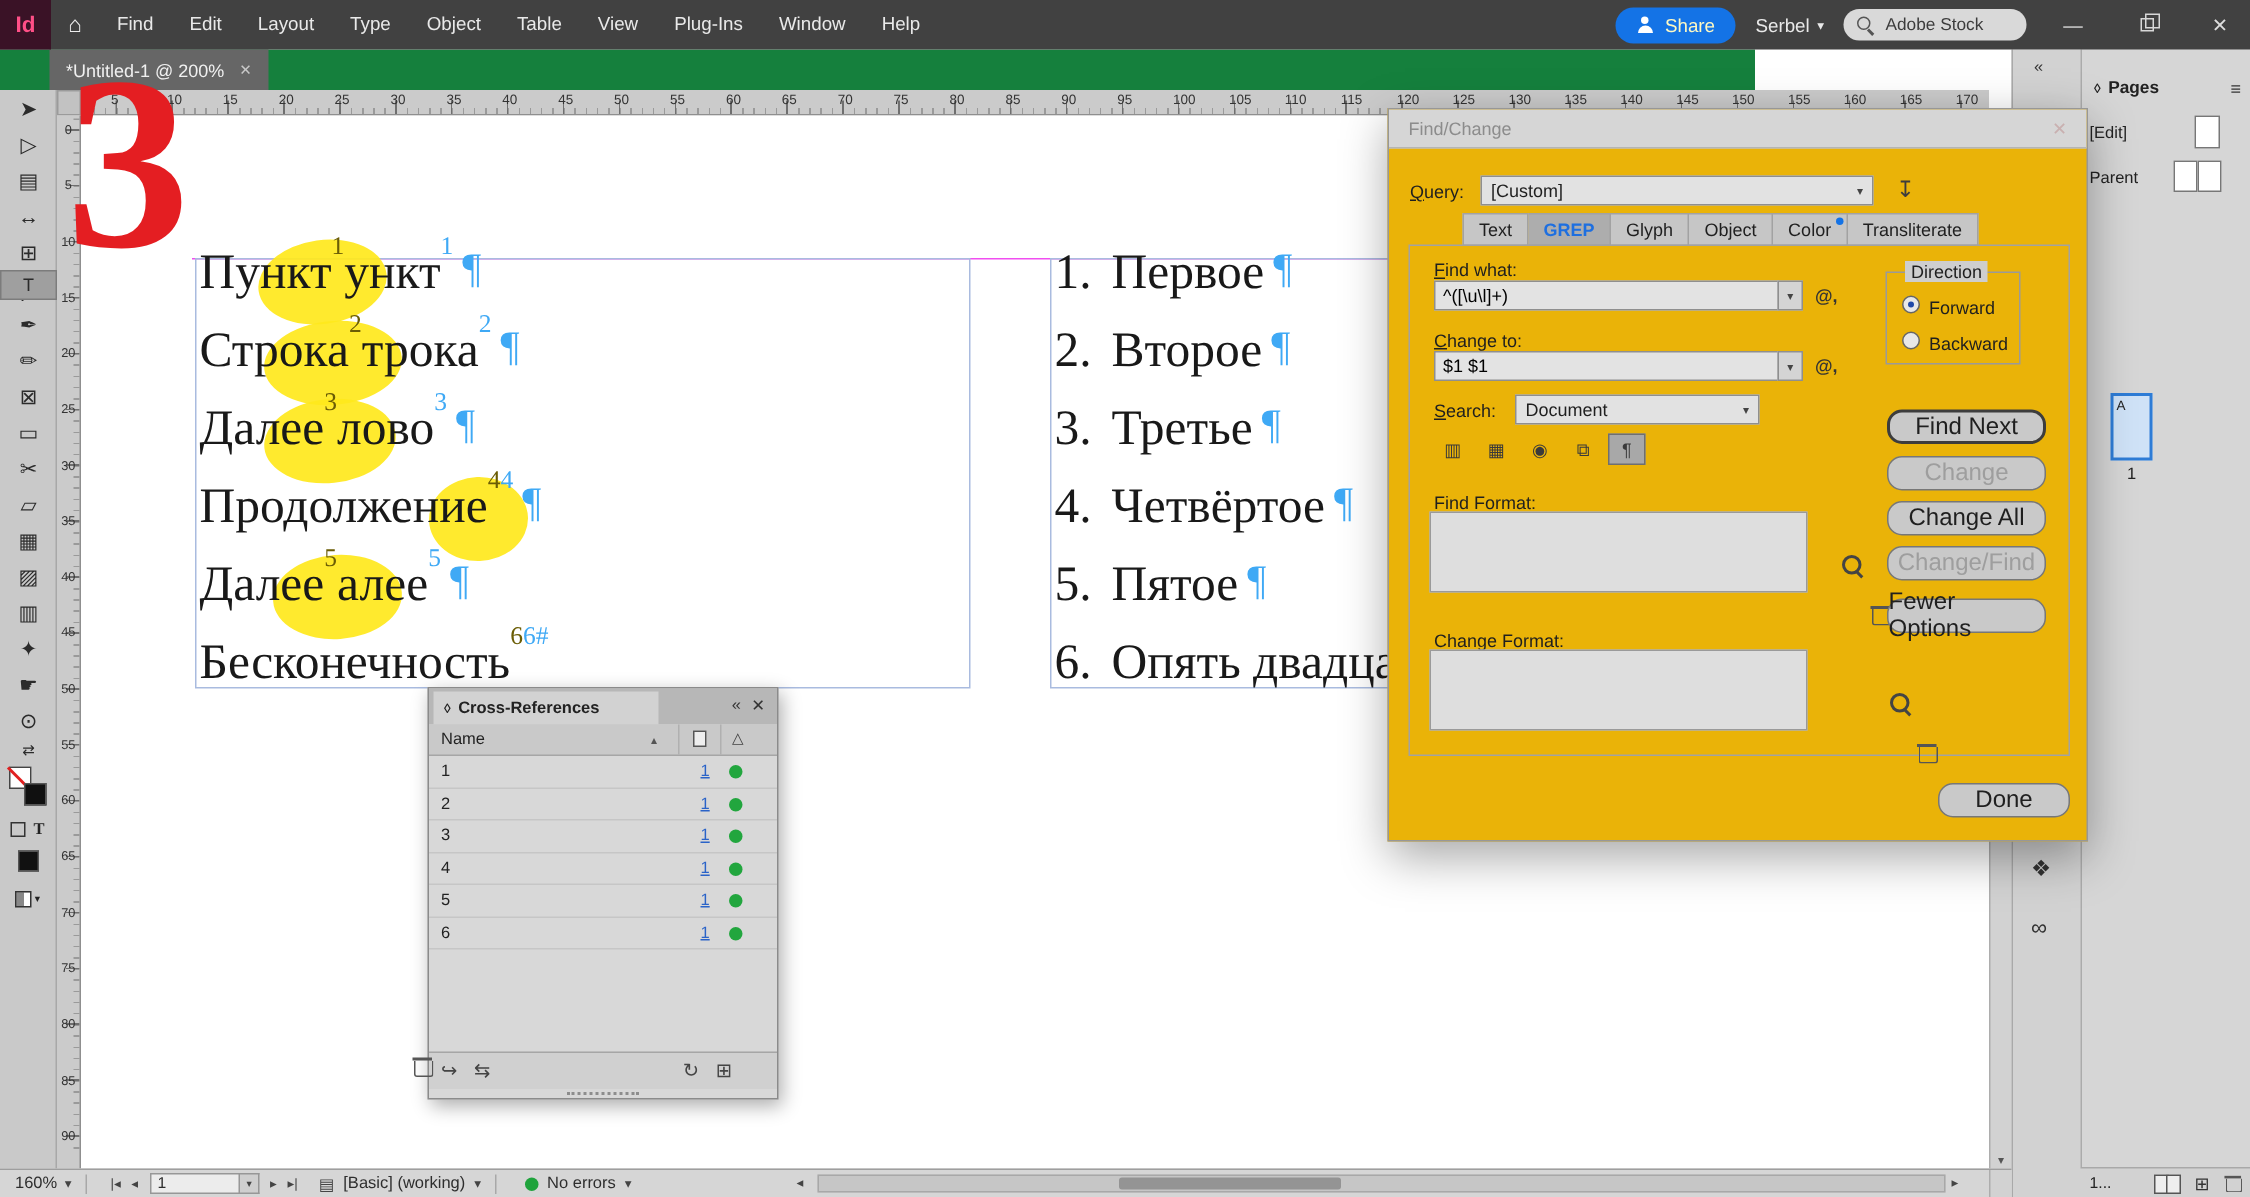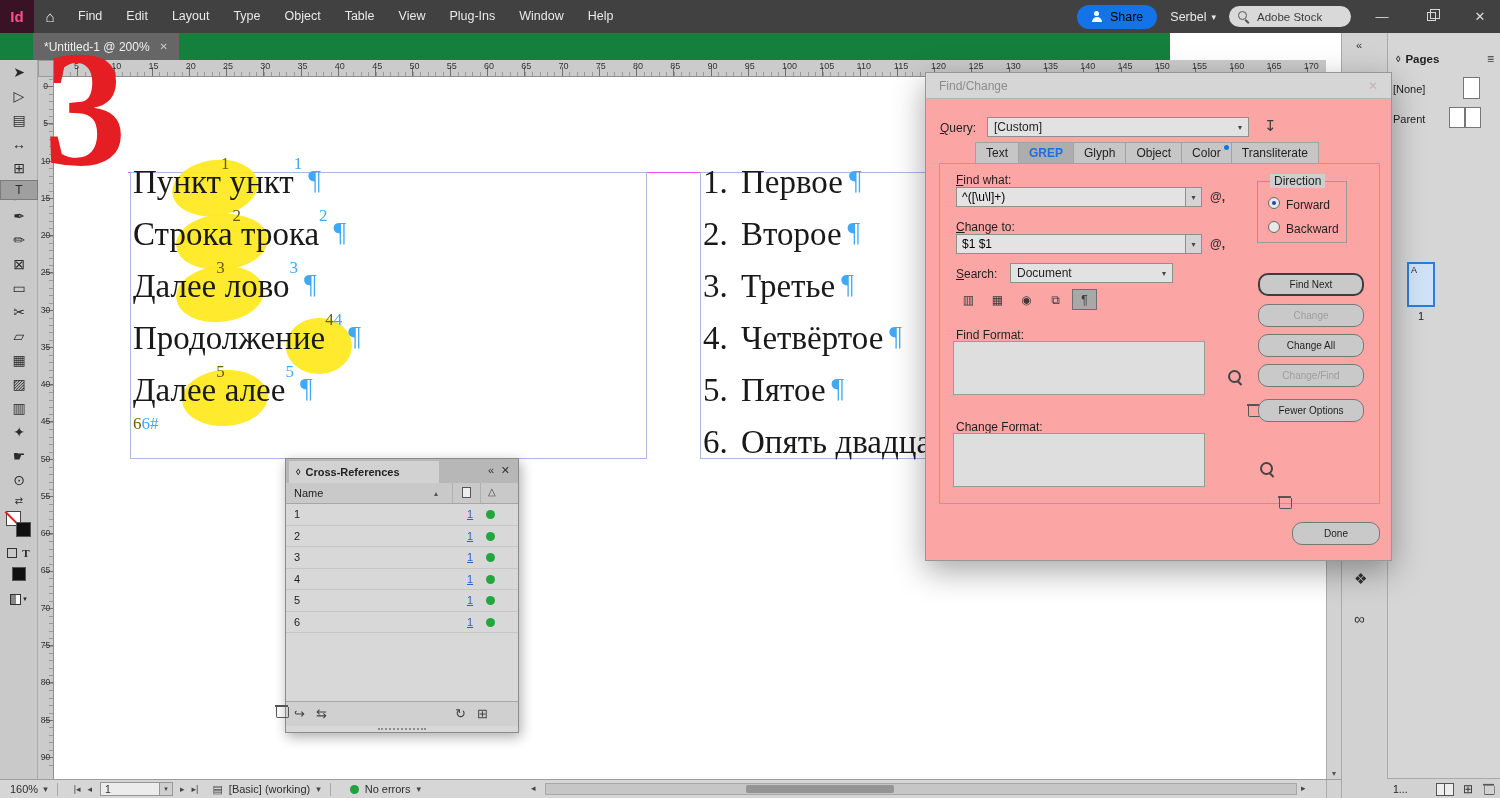--- a/index.html
+++ b/index.html
@@ -10,21 +10,21 @@
 
   
   .appbar{position:absolute;left:0;top:0;width:1500px;height:33px;background:#414141;
           display:flex;align-items:center;color:#e9e9e9;z-index:50}
   .logo{width:34px;height:33px;background:#3a1226;color:#ff4f87;font-weight:bold;font-size:15px;
         display:flex;align-items:center;justify-content:center}
   .home{width:32px;text-align:center;font-size:15px;color:#eee}
   .menus{display:flex}
   .menus .mi{padding:0 12px;font-size:12.5px;line-height:33px}
   .ab-right{margin-left:auto;display:flex;align-items:center;gap:13px;padding-right:2px}
-  .share{background:#1473e6;color:#000000;border-radius:13px;height:24px;padding:0 14px;
+  .share{background:#1473e6;color:#fef9c3;border-radius:13px;height:24px;padding:0 14px;
          display:flex;align-items:center;gap:7px;font-size:12.5px}
   .person{width:12px;height:12px;position:relative;display:inline-block}
   .person::before{content:'';position:absolute;left:3.5px;top:0;width:5px;height:5px;border-radius:50%;background:#fff}
   .person::after{content:'';position:absolute;left:1px;top:6.5px;width:10px;height:5px;border-radius:5px 5px 0 0;background:#fff}
   .profile{display:flex;align-items:center;gap:5px;font-size:12.5px}
   .chev{font-size:9px;color:inherit}
   .stock{background:#d9d9d9;color:#3c3c3c;border-radius:11px;height:21px;width:122px;
          display:flex;align-items:center;gap:7px;padding:0 9px;font-size:11.5px}
   .mag{width:12px;height:12px;position:relative;display:inline-block}
   .mag::before{content:'';position:absolute;left:0;top:0;width:7px;height:7px;border:1.5px solid #555;border-radius:50%}
@@ -118,21 +118,21 @@
   .cr-dot{position:absolute;left:200px;top:6px;width:9px;height:9px;border-radius:50%;background:#22a63e}
   .cr-foot{position:absolute;left:0;right:0;bottom:6px;height:25px;background:#d0d0d0;border-top:1px solid #a6a6a6}
   .cf{position:absolute;top:4px;font-size:13px;color:#444}
   .trash{width:11px;height:14px;position:relative;display:inline-block}
   .trash::before{content:'';position:absolute;left:0;top:3px;width:11px;height:10px;border:1px solid #555;border-top:none;border-radius:0 0 2px 2px}
   .trash::after{content:'';position:absolute;left:-1px;top:1px;width:13px;height:2px;background:#555}
   .cr-grip{position:absolute;left:0;right:0;bottom:0;height:6px}
   .cr-grip::after{content:'';position:absolute;left:92px;right:92px;top:2px;border-top:2px dotted #8d8d8d}
 
   
-  .fc{left:925px;top:72px;width:467px;height:489px;background:#fca5a5;border:1px solid #979797;
+  .fc{left:925px;top:72px;width:467px;height:489px;background:#eab308;border:1px solid #979797;
       box-shadow:0 10px 30px rgba(0,0,0,.35);z-index:40;color:#1f1f1f}
   .fc-title{height:26px;background:#d6d6d6;border-bottom:1px solid #b5b5b5;display:flex;align-items:center;
             padding:0 13px;color:#8c8c8c}
   .fc-x{margin-left:auto;color:#c9b0b0;font-size:12px}
   .lbl{position:absolute;font-size:12px}
   .mn::first-letter{text-decoration:underline}
   .sel{position:absolute;height:20px;background:#e2e2e2;border:1px solid #8f8f8f;display:flex;
        align-items:center;padding:0 6px;font-size:12px}
   .ddc{margin-left:auto;font-size:8px;color:#444;padding-left:6px}
   .fc-save{position:absolute;left:338px;top:44px;font-size:15px;color:#3d3d3d}
@@ -153,21 +153,21 @@
   .opt.on{background:#a8a8a8;border:1px solid #6f6f6f}
   .fmtbox2{width:252px;height:54px;background:#dedede;border:1px solid #9a9a9a}
   .magL{width:14px;height:14px;position:relative;display:inline-block}
   .magL::before{content:'';position:absolute;left:0;top:0;width:9px;height:9px;border:2px solid #444;border-radius:50%}
   .magL::after{content:'';position:absolute;left:10px;top:10px;width:6px;height:2px;background:#444;transform:rotate(45deg);transform-origin:0 0}
   .dirbox{left:331px;top:108px;width:90px;height:62px;border:1px solid #9a9a9a}
   .dirlbl{position:absolute;top:-8px;left:12px;background:#cecece;padding:0 4px;font-size:12px}
   .radio{width:12px;height:12px;border:1px solid #666;border-radius:50%;background:#e8e8e8;display:inline-block}
   .radio.on::after{content:'';position:absolute;margin:3px;width:4px;height:4px;border-radius:50%;background:#2049a8;display:block}
   .btn{width:106px;height:23px;border:1px solid #777;border-radius:10px;background:#c9c9c9;
-       display:flex;align-items:center;justify-content:center;font-size:10px}
+       display:flex;align-items:center;justify-content:center;font-size:16px}
   .btn.primary{border:2px solid #3d3d3d}
   .btn.dis{color:#9e9e9e}
 
   
   .dock{top:33px;right:0;width:159px;bottom:0;background:#d2d2d2;border-left:1px solid #a9a9a9;z-index:10}
   .dk-exp{position:absolute;left:14px;top:6px;font-size:11px;color:#333}
   .dk-ico{position:absolute;left:12px;font-size:15px;color:#333}
   .pages{position:absolute;left:45px;top:0;right:0;bottom:20px;background:#d6d6d6;border-left:1px solid #ababab}
   .pg-title{position:absolute;left:8px;top:20px;font-size:11.5px;font-weight:bold;color:#222;display:flex;gap:5px;align-items:center}
   .pg-menu{position:absolute;right:6px;top:19px;font-size:12px;color:#333}
@@ -370,21 +370,21 @@
         <div class="docline dl"><span>Пункт</span><span class="supn">1</span><span>ункт</span><span class="supr">1</span><span class="pil">¶</span></div>
 
         <div class="docline dl"><span>Строка</span><span class="supn">2</span><span>трока</span><span class="supr">2</span><span class="pil">¶</span></div>
 
         <div class="docline dl"><span>Далее</span><span class="supn">3</span><span>лово</span><span class="supr">3</span><span class="pil">¶</span></div>
 
         <div class="docline dl"><span>Продолжение</span><span class="supn">4</span><span class="supr">4</span><span class="pil">¶</span></div>
 
         <div class="docline dl"><span>Далее</span><span class="supn">5</span><span>алее</span><span class="supr">5</span><span class="pil">¶</span></div>
 
-        <div class="docline dl"><span class="supn">6</span><span class="supr">6#</span><span class="pil"></span></div>
+        <div class="docline dl"><span>Бесконечность</span><span class="supn">6</span><span class="supr">6#</span><span class="pil"></span></div>
       </div>
     <div class="lines">
 
         <div class="docline dr"><span class="num">1.</span><span>Первое</span><span class="pil">¶</span></div>
 
         <div class="docline dr"><span class="num">2.</span><span>Второе</span><span class="pil">¶</span></div>
 
         <div class="docline dr"><span class="num">3.</span><span>Третье</span><span class="pil">¶</span></div>
 
         <div class="docline dr"><span class="num">4.</span><span>Четвёртое</span><span class="pil">¶</span></div>
@@ -545,21 +545,21 @@
   <div class="dock abs">
     <span class="dk-exp">«</span>
     <span class="dk-ico" style="top:537px">❖</span>
     <span class="dk-ico" style="top:577px">∞</span>
     <div class="pages">
       <div class="pg-title">
         <span class="dia">◊</span>
         <span>Pages</span>
       </div>
       <span class="pg-menu">≡</span>
-      <span class="pg-lab" style="left:5px;top:50px">[None]</span>
+      <span class="pg-lab" style="left:5px;top:50px">[Edit]</span>
       <span class="pg-thumb" style="left:75px;top:44px;width:17px;height:22px"></span>
       <span class="pg-lab" style="left:5px;top:80px">Parent</span>
       <span class="pg-thumb" style="left:61px;top:74px;width:16px;height:21px"></span>
       <span class="pg-thumb" style="left:77px;top:74px;width:16px;height:21px"></span>
       <div class="pg-page">
         <span class="pg-marker">A</span>
       </div>
       <span class="pg-num">1</span>
     </div>
     <div class="pg-footer">

